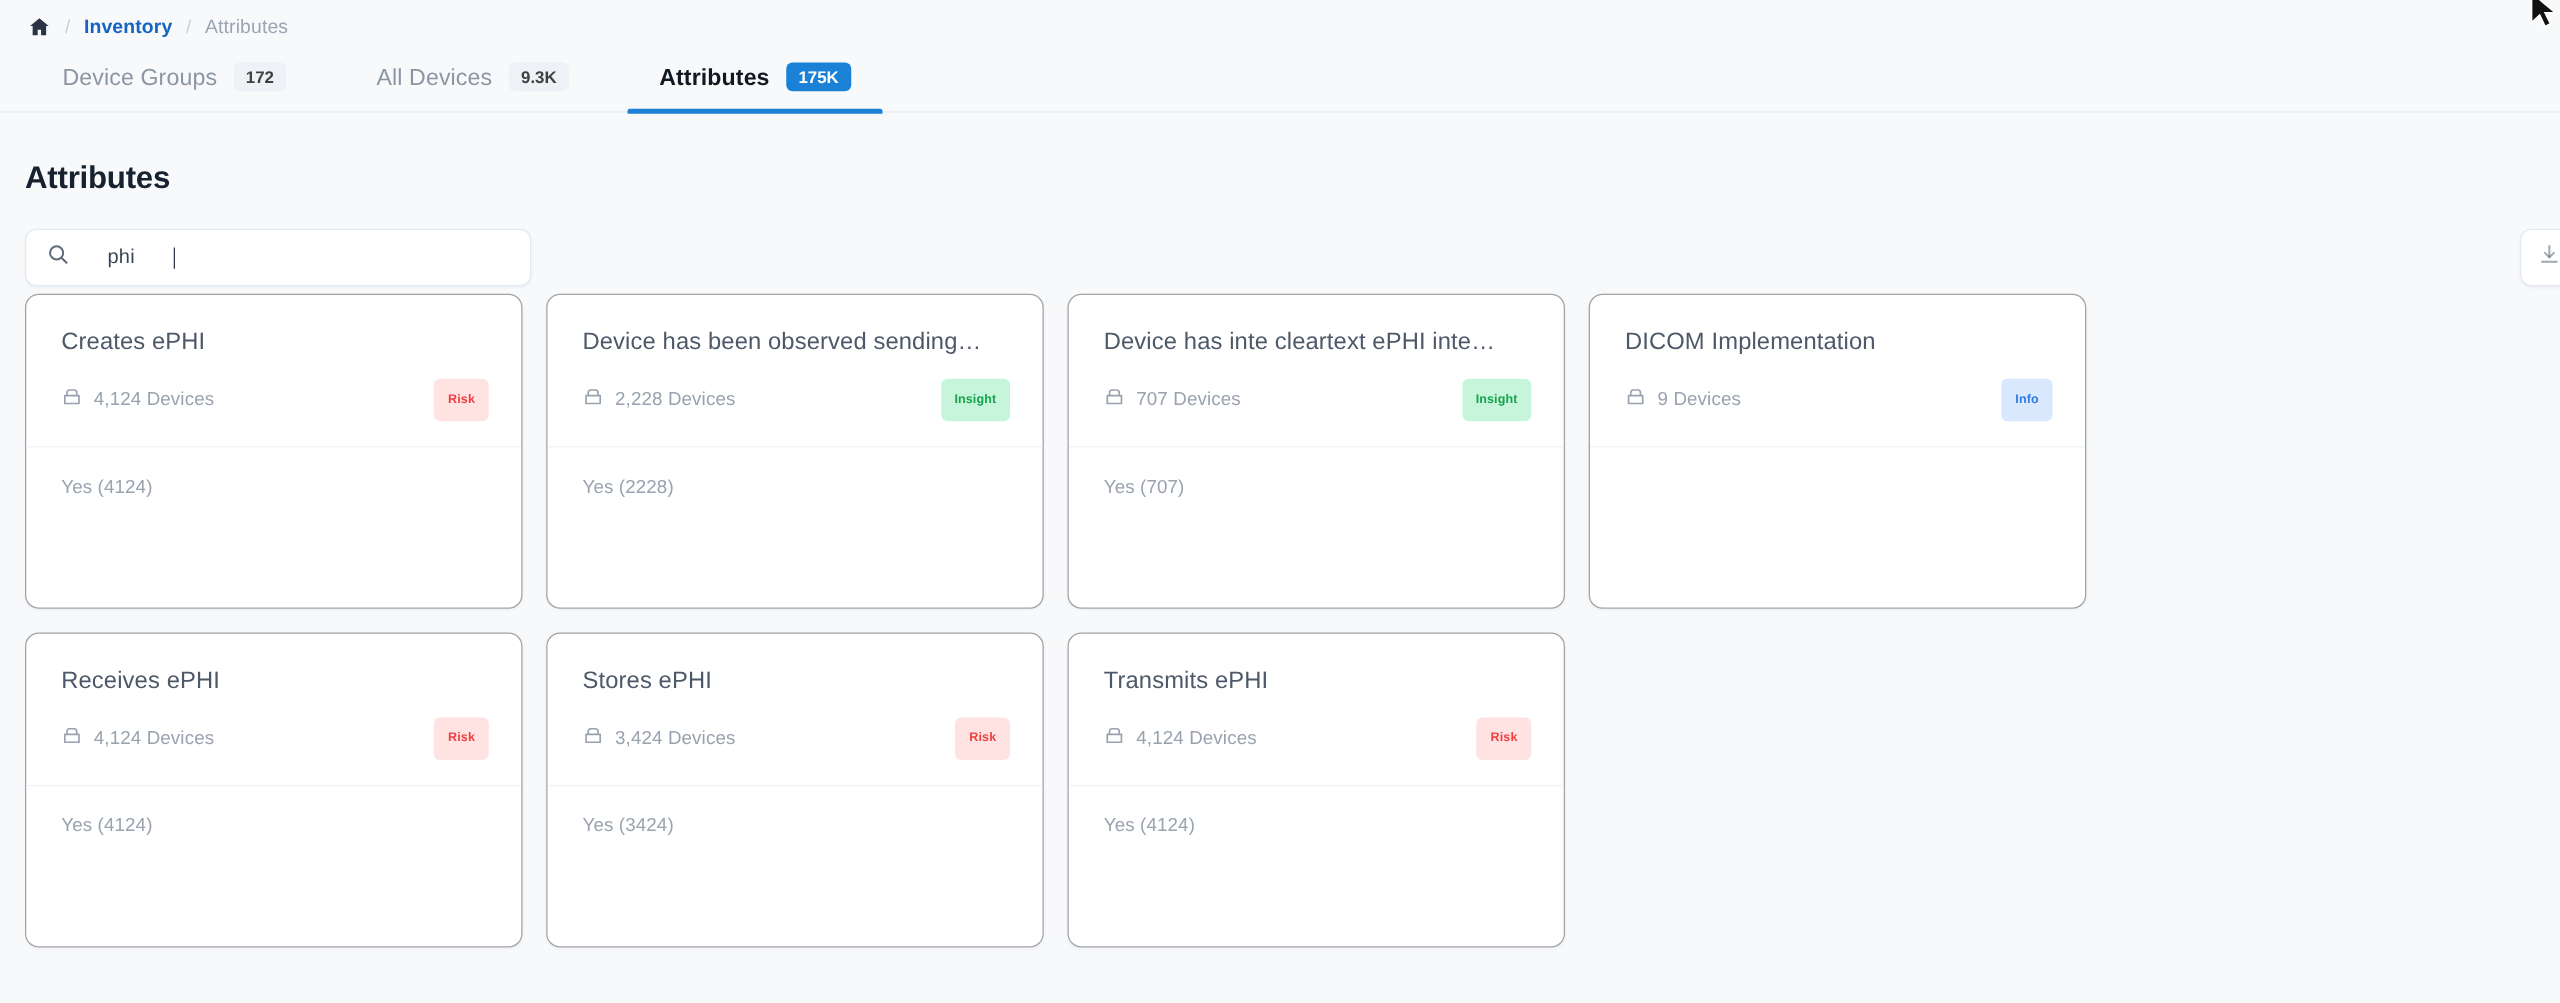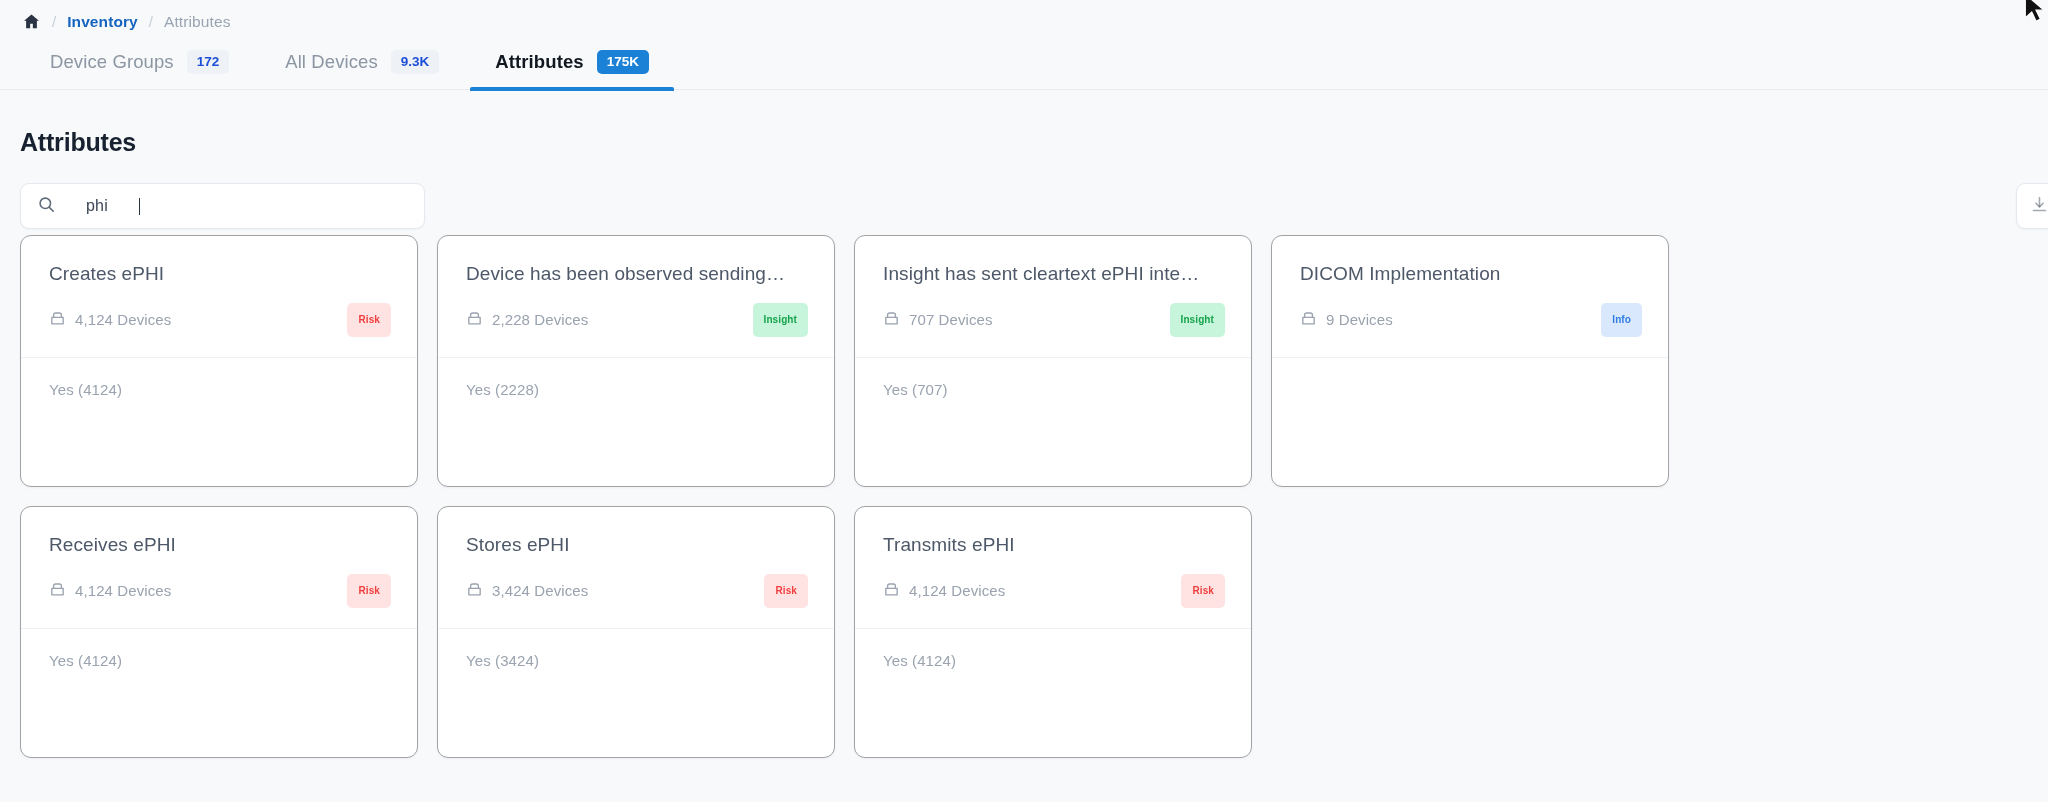--- a/index.html
+++ b/index.html
@@ -46,22 +46,22 @@
   .crumb-current {
     color: #9aa4b2;
     font-size: 15.5px;
     font-weight: 400;
     letter-spacing: .1px;
   }
 
   
   .tabs {
     display: flex;
-    align-items: flex-start;
-    gap: 0;
+    align-items: center;
+    gap: 16px;
     padding-left: 22px;
     height: 56px;
     border-bottom: 1px solid #e7ecf1;
     position: relative;
   }
   .tab {
     display: flex;
     align-items: center;
     gap: 13px;
     height: 56px;
@@ -75,21 +75,21 @@
     font-weight: 400;
     letter-spacing: .1px;
     white-space: nowrap;
   }
   .tab.active .tab-label {
     color: #121820;
     font-weight: 700;
   }
   .tab-badge {
     background: #eef1f5;
-    color: #1d4ed8;
+    color: #404040;
     font-size: 13.5px;
     font-weight: 700;
     border-radius: 5px;
     padding: 5px 10px 5px 10px;
     line-height: 1;
     min-width: 34px;
     text-align: center;
   }
   .tab.active .tab-badge {
     background: #1a81d6;
@@ -344,21 +344,21 @@
           </div>
           <span class="badge badge-insight">Insight</span>
         </div>
       </div>
       <div class="card-body">
         <div class="card-value">Yes (2228)</div>
       </div>
     </div>
     <div class="card">
       <div class="card-head">
-        <div class="card-title">Insight has sent cleartext ePHI inte…</div>
+        <div class="card-title">Device has inte cleartext ePHI inte…</div>
         <div class="card-meta">
           <div class="device-count">
             <span><svg class="device-icon" viewBox="0 0 24 24" fill="none" stroke="currentColor" stroke-width="1.9" stroke-linejoin="round">
                 <path d="M4 10.5h16v9H4z"></path>
                 <path d="M6.5 10.5V7.2a3 3 0 0 1 3-3h5a3 3 0 0 1 3 3v3.3"></path>
               </svg></span>
             <span>707 Devices</span>
           </div>
           <span class="badge badge-insight">Insight</span>
         </div>

